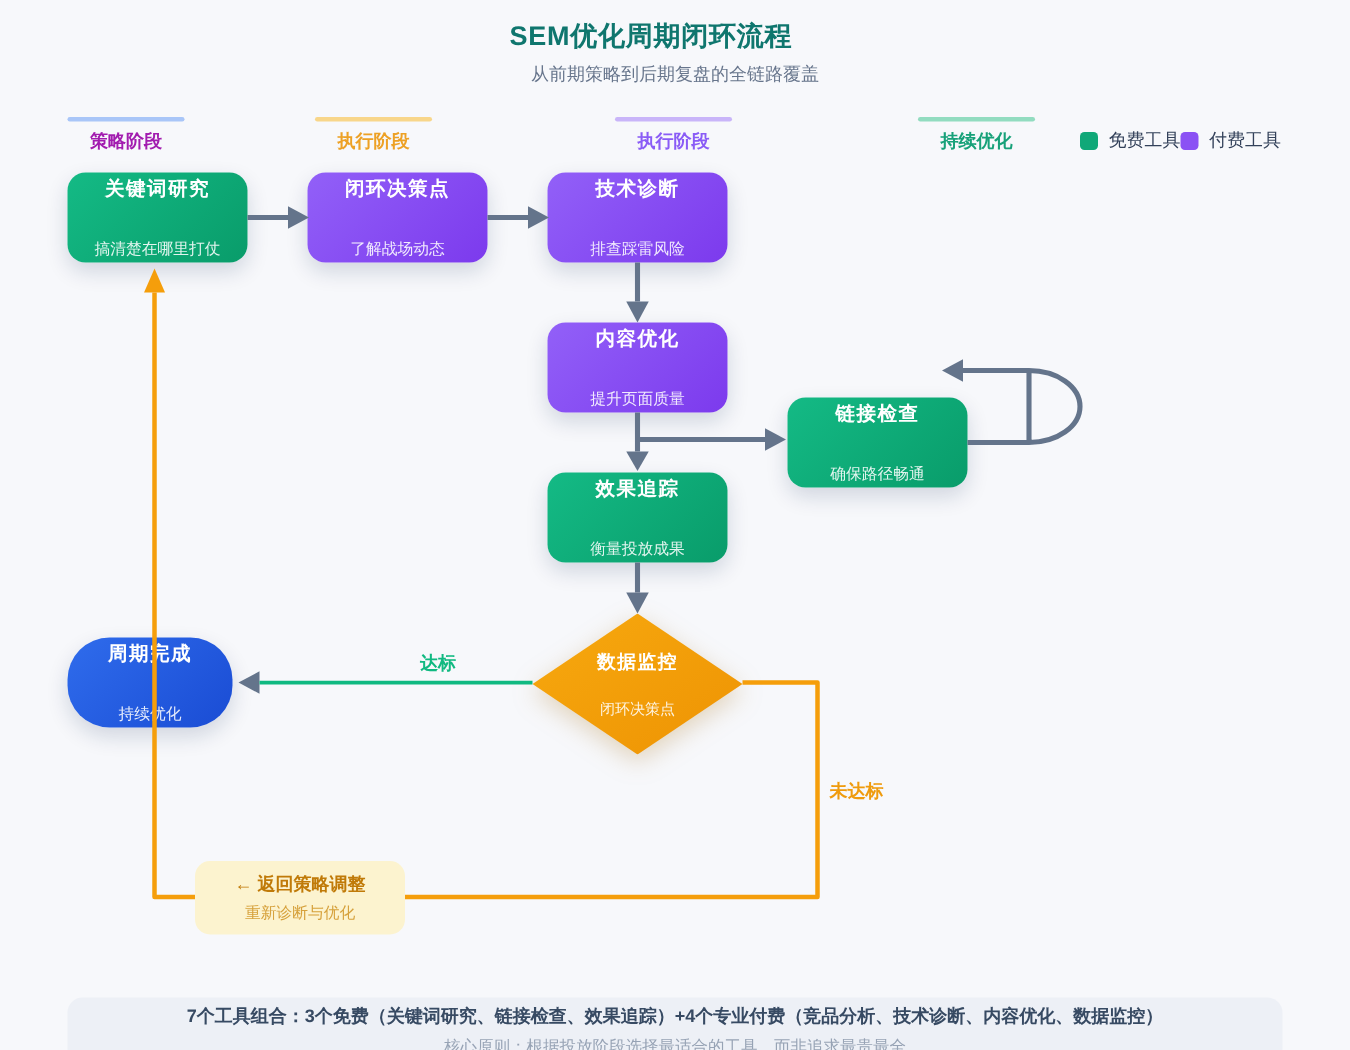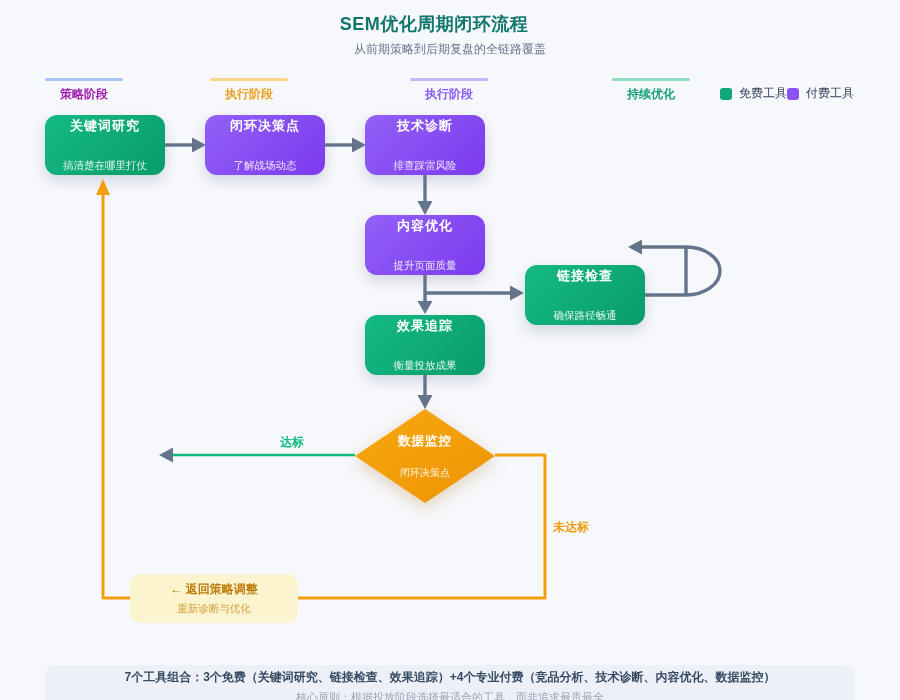--- a/index.html
+++ b/index.html
@@ -50,21 +50,21 @@
 
   
   .wires { position:absolute; left:0; top:0; z-index:2; pointer-events:none; }
 
   
   .edge-label { position:absolute; z-index:3; font-size:12px; font-weight:600; }
   .el-pass { left:262px; top:434px; width:60px; text-align:center; color:#10b981; }
   .el-fail { left:553px; top:519px; color:#ef9b0d; }
 
   
-  .note { position:absolute; left:130px; top:574px; width:168px; height:49px; z-index:3;
+  .note { position:absolute; left:130px; top:574px; width:140px; height:49px; z-index:3;
           background:#fcf3cf; border-radius:10px; display:flex; flex-direction:column;
           align-items:center; justify-content:center; gap:4px; }
   .note-title { font-size:12px; font-weight:700; color:#c07a08; }
   .note-sub { font-size:10.5px; color:#d6a13c; }
 
   
   .footer { position:absolute; left:45px; top:644px; width:810px; height:44px;
             background:#edf0f6; border-radius:10px; display:flex; flex-direction:column;
             align-items:center; justify-content:center; gap:4px;margin-top:21px; }
   .footer-line1 { font-size:12px; font-weight:600; color:#374a63; }
@@ -140,20 +140,24 @@
         </linearGradient>
       </defs>
       <polygon points="70,0 140,47 70,94 0,47" fill="url(#dg)"></polygon>
     </svg>
     <div class="diamond-text">
       <div class="node-title">数据监控</div>
       <div class="node-sub">闭环决策点</div>
     </div>
   </div>
 
+  <div class="node blue" style="left:45px;top:425px">
+    <div class="node-title">周期完成</div>
+    <div class="node-sub">持续优化</div>
+  </div>
 
   <svg class="wires" width="900" height="700" viewBox="0 0 900 700">
     <g stroke="#64748b" stroke-width="3.4" fill="none" stroke-linejoin="round">
       <path d="M165,145 H192"></path>
       <path d="M325,145 H352"></path>
       <path d="M425,175 V201"></path>
       <path d="M425,275 V301"></path>
       <path d="M425,293 H510"></path>
       <path d="M425,375 V395"></path>
       <path d="M645,295 H686 M686,247 V295 M686,247 A34,24 0 0 1 686,295 M686,247 H642"></path>

